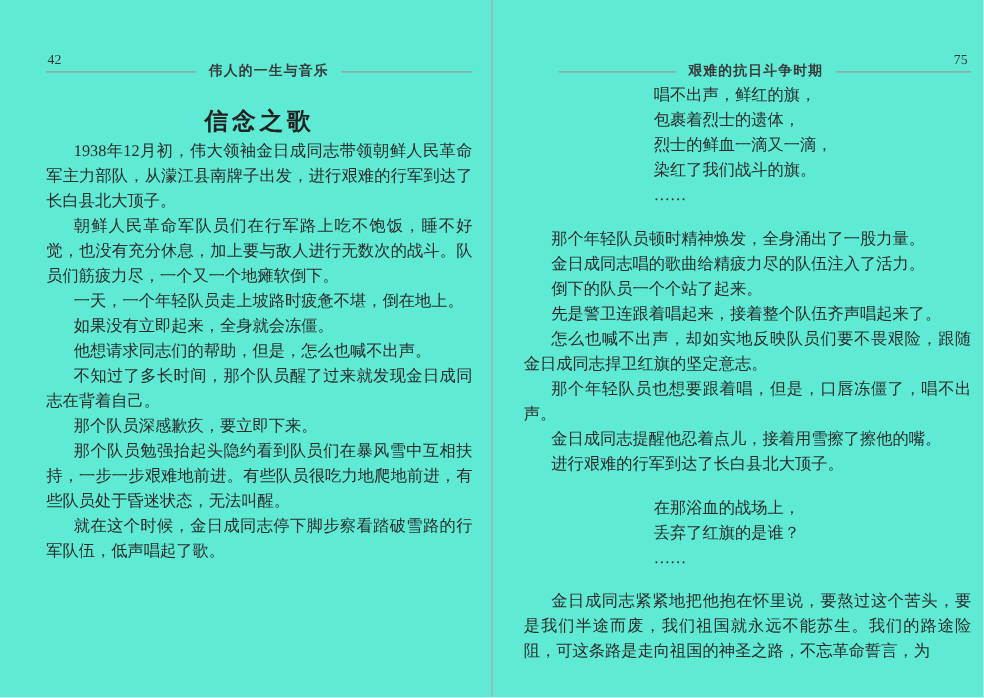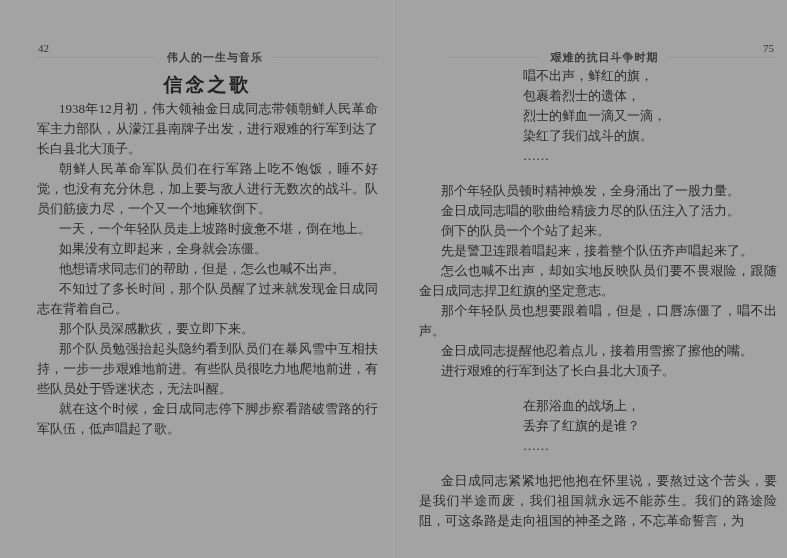--- a/index.html
+++ b/index.html
@@ -1,19 +1,19 @@
 <!DOCTYPE html>
 <html><head>
 <meta charset="utf-8">
 <style>
   html,body{margin:0;padding:0;background:#ffffff;}
   #screenshot{
     position:relative;
     width:787px;height:558px;
-    background:#a3a3a3;
+    background:#5eead4;
     overflow:hidden;
     font-family:"Liberation Serif","DejaVu Serif",serif;
     color:#2b2b2b;
   }
   .spine-divider{
     position:absolute;left:393px;top:0;bottom:0;width:1px;
     background:#aaaaaa;
   }
   .page{position:absolute;top:0;bottom:0;box-sizing:border-box;}
   .page-left{left:0;width:393px;padding:40px 15px 0 37px;}
@@ -31,21 +31,21 @@
   }
   .htitle{
     font-size:11px;font-weight:bold;color:#3a3a3a;
     letter-spacing:1px;margin:13px 10px -6px 10px;line-height:14px;
     white-space:nowrap;
   }
   .pg-header.right .htitle{margin-bottom:-6px;}
   .pg-header.right{margin-left:28px;}
 
   .chapter-title{
-    margin:14px 0 0 0;text-align:center;
+    margin:26px 0 0 0;text-align:center;
     font-family:"Liberation Sans","DejaVu Sans",sans-serif;
     font-size:19px;font-weight:bold;letter-spacing:3px;color:#222;
   }
 
   .body-text{font-size:13px;line-height:20px;text-align:justify;}
   .page-left .body-text{margin-top:1px;}
   .page-right .body-text{margin-top:8px;}
   .body-text p{margin:0;text-indent:22px;}
   .verse{margin:0;padding-left:104px;}
   .verse div{line-height:20px;}

